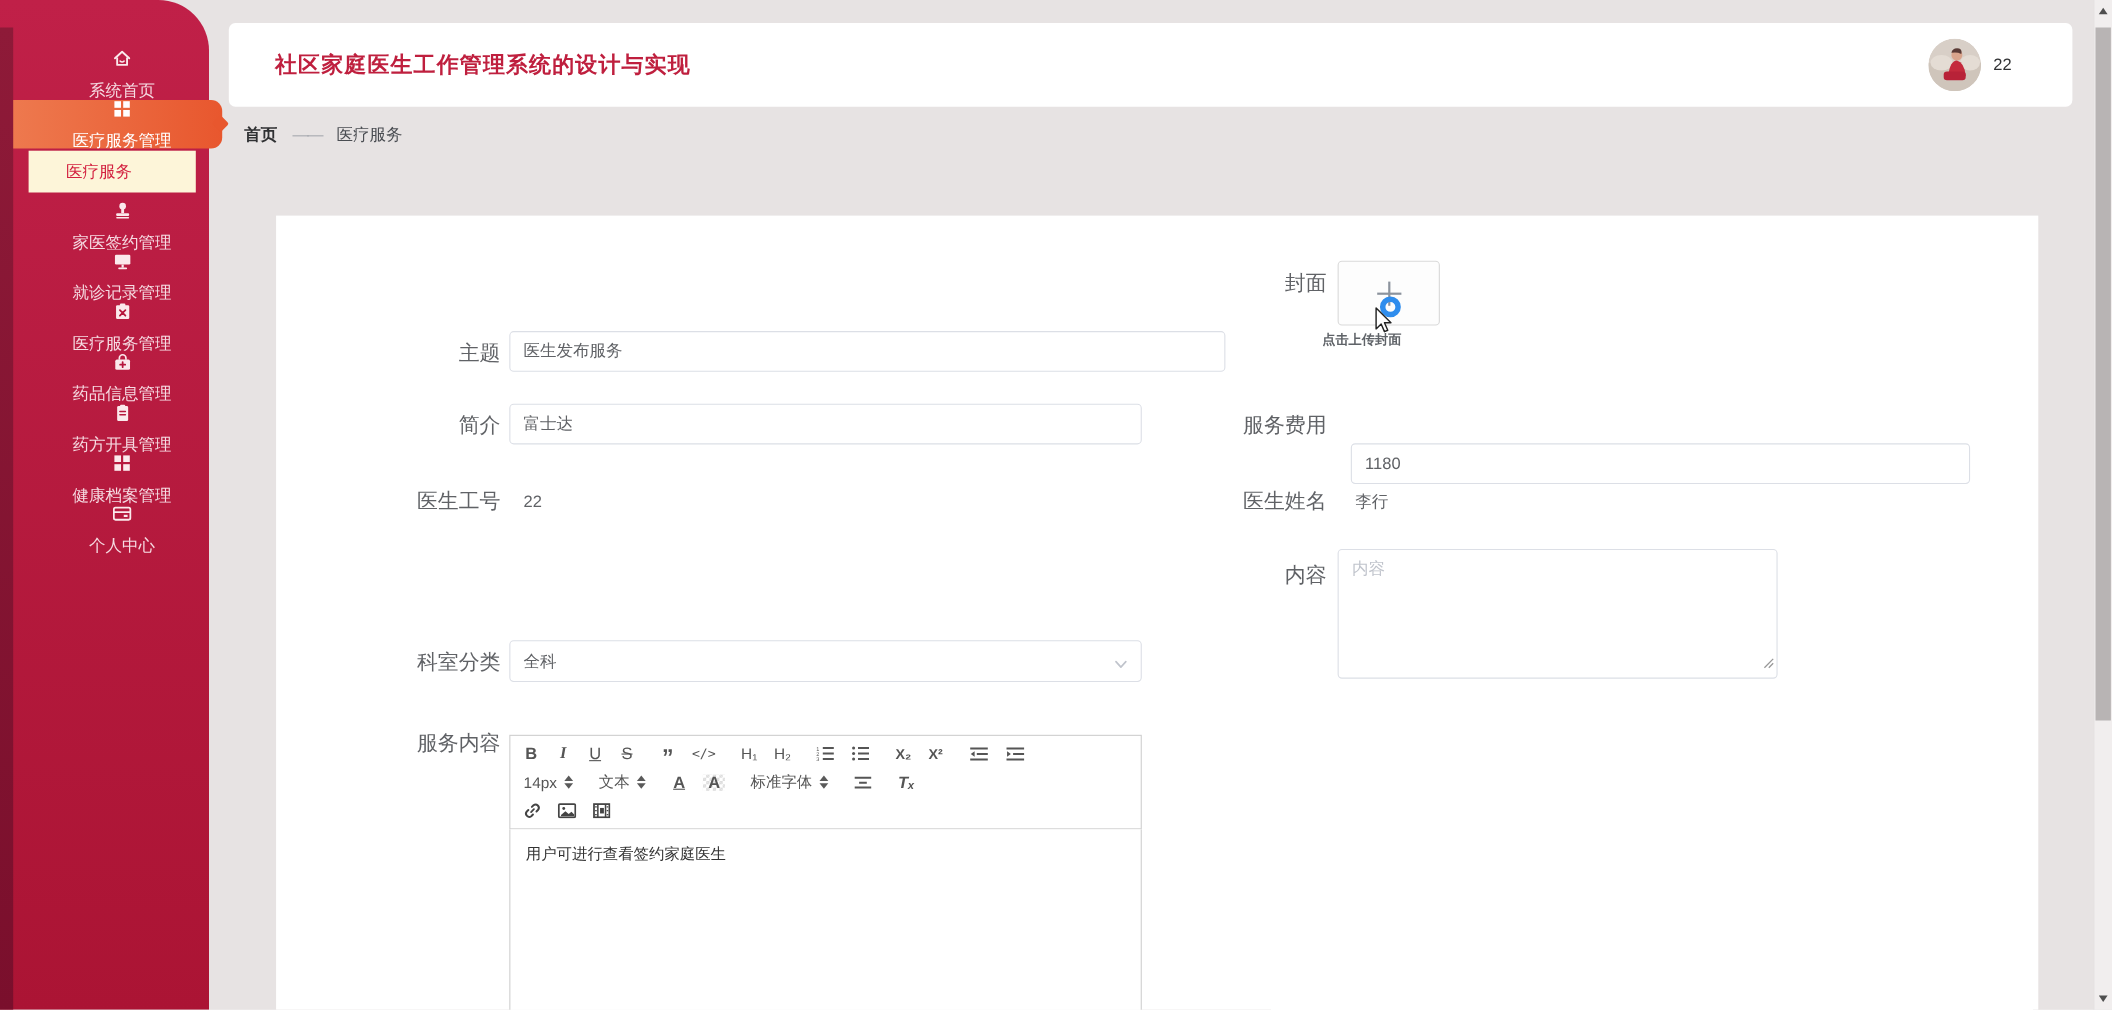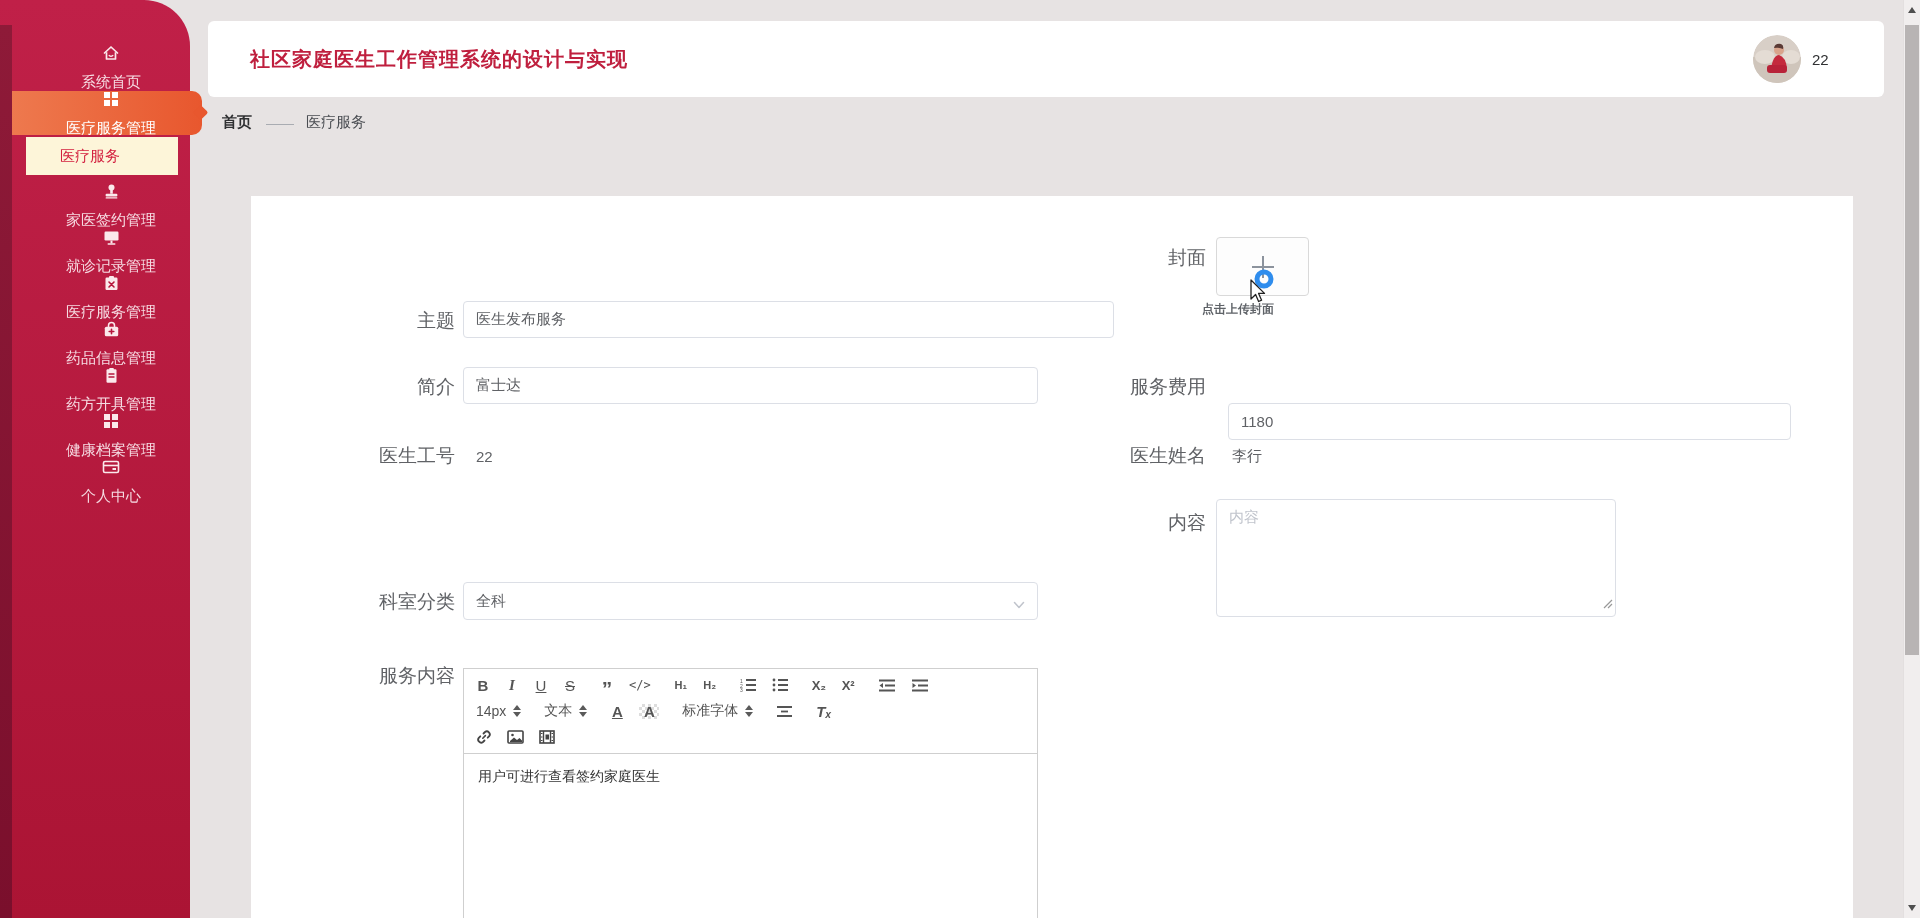--- a/index.html
+++ b/index.html
@@ -89,21 +89,21 @@
   .toolbar{box-sizing:border-box;border:1px solid #cfcfcf;padding:3px 12px;background:#fff;}
   .trow{display:flex;align-items:center;height:26px;gap:15px;}
   .tbtn{min-width:14px;color:#555;font-size:15px;cursor:pointer;display:flex;
         align-items:center;justify-content:center;line-height:1;}
   .b-bold{font-weight:bold;}
   .b-italic{font-style:italic;font-family:"Liberation Serif",serif;font-weight:bold;}
   .b-under{text-decoration:underline;}
   .b-strike{text-decoration:line-through;}
   .b-quote{font-weight:bold;font-size:21px;padding-top:6px;}
   .b-code{font-size:12px;font-family:"DejaVu Sans Mono",monospace;}
-  .b-h{font-weight:bold;font-size:11px;}
+  .b-h{font-weight:normal;font-size:14px;}
   .b-sub,.b-sup{font-weight:bold;font-size:13px;}
   .tdrop{display:flex;align-items:center;gap:7px;color:#555;font-size:14px;cursor:pointer;}
   .updown{display:flex;flex-direction:column;align-items:center;}
   .tri-up{width:0;height:0;border-left:4px solid transparent;border-right:4px solid transparent;
           border-bottom:5px solid #5a5a5a;margin-bottom:2px;}
   .tri-dn{width:0;height:0;border-left:4px solid transparent;border-right:4px solid transparent;
           border-top:5px solid #5a5a5a;}
   .b-fcolor{text-decoration:underline;font-weight:bold;}
   .b-bcolor{font-weight:bold;padding:0 3px;
             background-image:linear-gradient(45deg,#ddd 25%,transparent 25%,transparent 75%,#ddd 75%),

